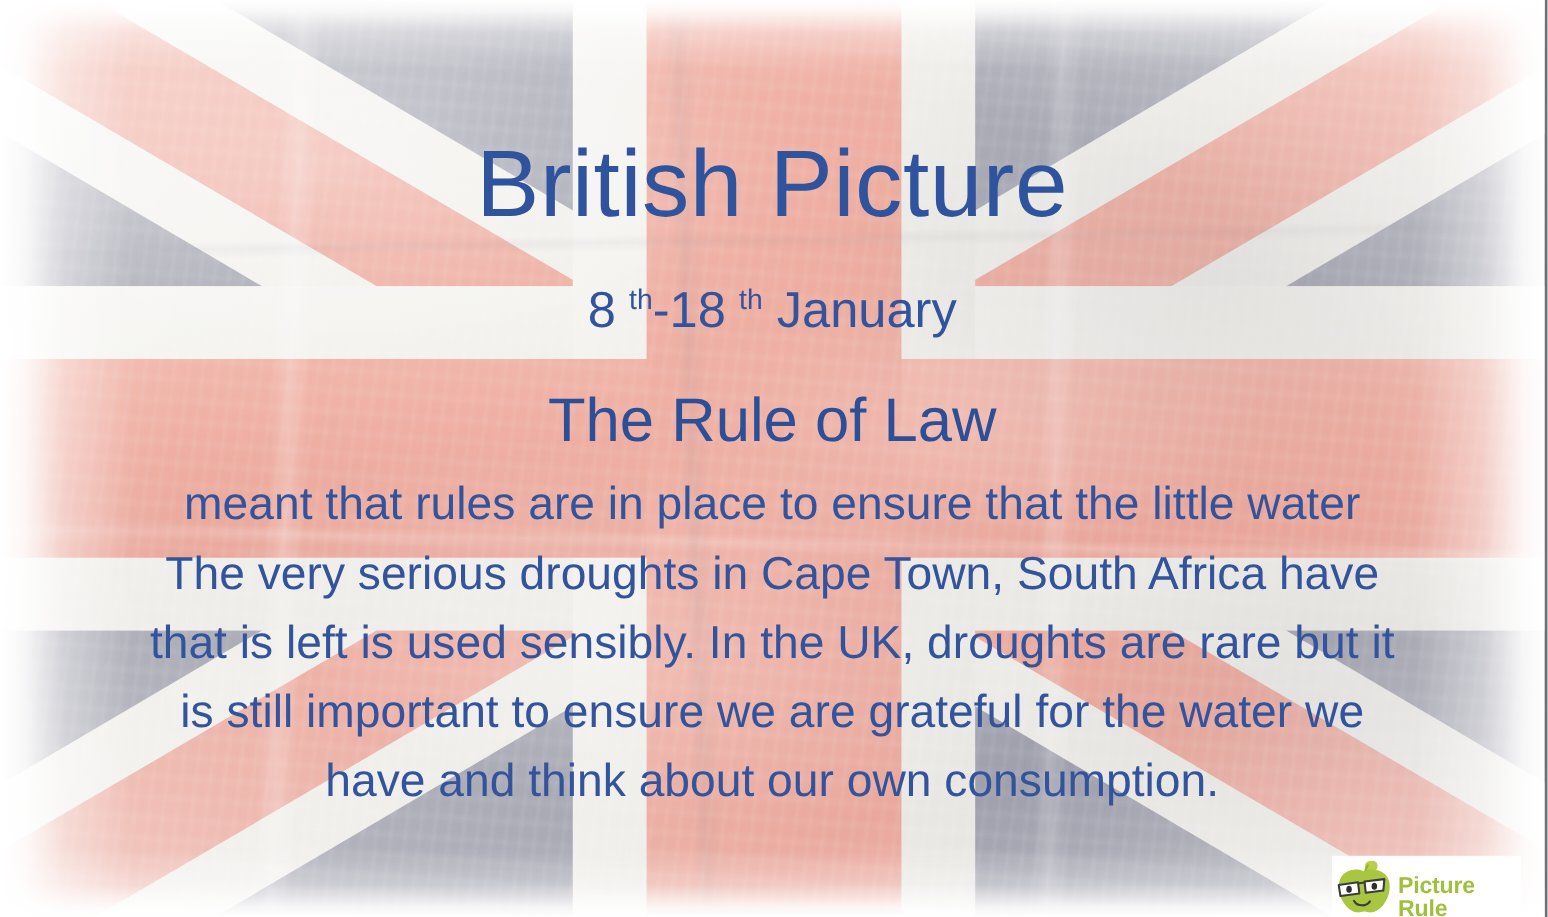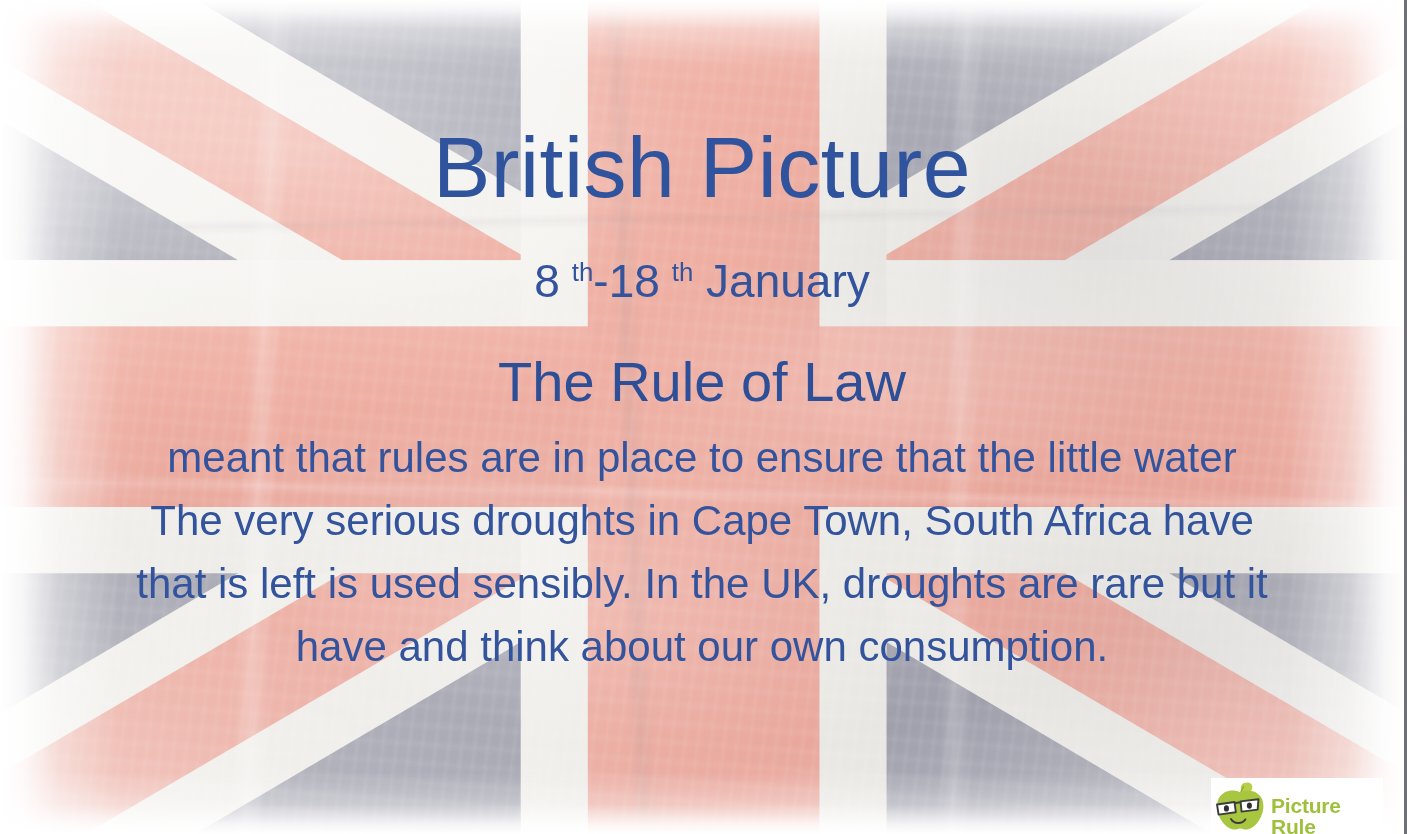--- a/index.html
+++ b/index.html
@@ -263,20 +263,21 @@
     <div class="dateline">
       <span>8</span><sup>th</sup><span>-</span><span>18</span><sup>th</sup><span> January</span>
     </div>
 
     <div class="subtitle">The Rule of Law</div>
 
     <div class="body">
       <span class="ln">meant that rules are in place to ensure that the little water</span>
       <span class="ln">The very serious droughts in Cape Town, South Africa have</span>
       <span class="ln">that is left is used sensibly. In the UK, droughts are rare but it</span>
+      <span class="ln">is still important to ensure we are grateful for the water we</span>
       <span class="ln">have and think about our own consumption.</span>
     </div>
   </div>
 
   <div class="logo">
     <svg class="logo-mark" viewBox="0 0 54 52">
 
       <path d="M30.5 3.2 C36.5 1.0 40.5 4.0 39.0 9.0 C37.6 13.6 32.6 14.6 29.4 12.0 C27.0 10.0 27.4 4.4 30.5 3.2 Z" fill="#b9cf4a"></path>
 
       <path d="M27.6 13.6 C28.2 10.8 29.2 8.6 30.6 6.6" stroke="#8fae33" stroke-width="1.6" fill="none" stroke-linecap="round"></path>

